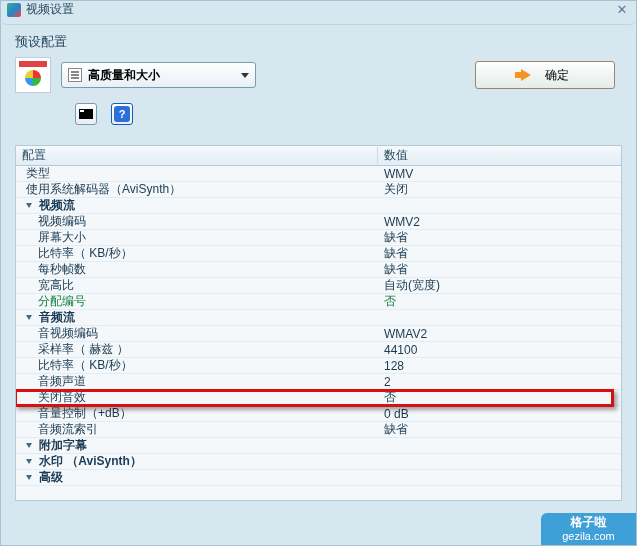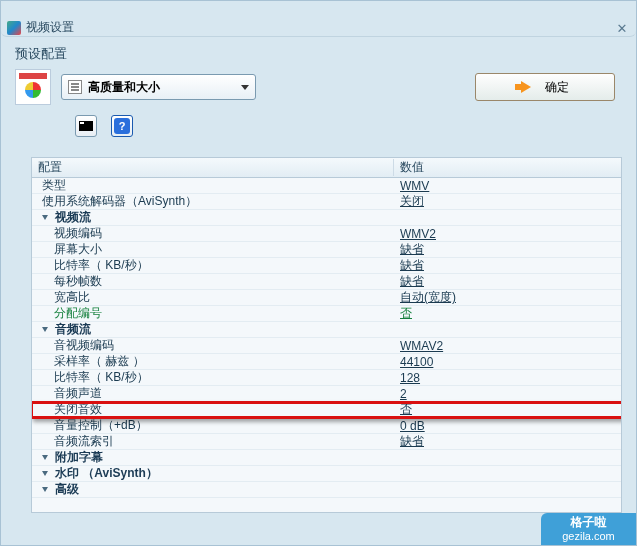--- a/index.html
+++ b/index.html
@@ -12,25 +12,25 @@
     overflow: hidden;
   }
   .window {
     width: 637px;
     height: 546px;
     background: #d7e7f0;
     border: 1px solid #a8c2d4;
     position: relative;
   }
   .titlebar {
-    height: 36px;
+    height: 24px;
     background: #d7e7f0;
     border-bottom: 1px solid #c0d4e0;
     display: flex;
-    align-items: flex-end;
+    align-items: flex-start;
     padding: 0 6px;
     justify-content: space-between;
     border-radius: 6px;
   }
   .titlebar-left { display:flex; align-items:center; gap:5px; }
   .app-icon {
     width: 14px; height: 14px;
     background: linear-gradient(135deg,#4a8,#28c,#e44);
     border-radius:2px;
   }
@@ -119,41 +119,41 @@
     background:linear-gradient(#fefefe,#e6eef4);
     border:1px solid #7a9ab0;border-radius:3px;
     display:flex;align-items:center;justify-content:center;gap:18px;
     margin-left:100px;cursor:pointer;
   }
   .floppy-icon{width:14px;height:14px;background:#3b6fb5;position:relative;border:1px solid #255;}
   .floppy-icon::after{content:"";position:absolute;left:2px;bottom:1px;right:2px;height:6px;background:#fff;}
   .floppy-icon::before{content:"";position:absolute;left:4px;top:0;width:5px;height:3px;background:#ccd;}
 
   .grid-area{
-    margin: 14px 14px 0 30px;
+    margin: 14px 14px 0 14px;
     border:1px solid #b7cad8;
     background:#f4f8fb;
     height:356px;
     overflow:auto;
     position:relative;
   }
   .grid-header{
     display:flex;background:linear-gradient(#f4f9fc,#e2edf4);
     border-bottom:1px solid #b7cad8;
     height:20px;align-items:center;font-size:12px;color:#2a4a60;
     position:sticky;top:0;z-index:2;
   }
   .col1{flex:0 0 362px;padding-left:6px;border-right:1px solid #cddbe6;}
   .col2{flex:1;padding-left:6px;}
   .grid-row{
     display:flex;height:16px;align-items:center;font-size:12px;
     border-bottom:1px solid #e3ecf2;color:#1a3a50;
   }
   .grid-row .c1{flex:0 0 362px;padding-left:10px;display:flex;align-items:center;gap:4px;}
-  .grid-row .c2{flex:1;padding-left:6px;text-decoration:underline;}
+  .grid-row .c2{flex:1;padding-left:6px;}
   .indent1{padding-left:22px !important;}
   .group{font-weight:bold;color:#1b3b55;}
   .expander{
     width:0;height:0;border-left:3px solid transparent;border-right:3px solid transparent;border-top:5px solid #4a6a80;
     margin-right:3px;display:inline-block;
   }
   .ghost{color:#15803d;}
   .red-highlight{
     position:absolute;
     left:-2px;

